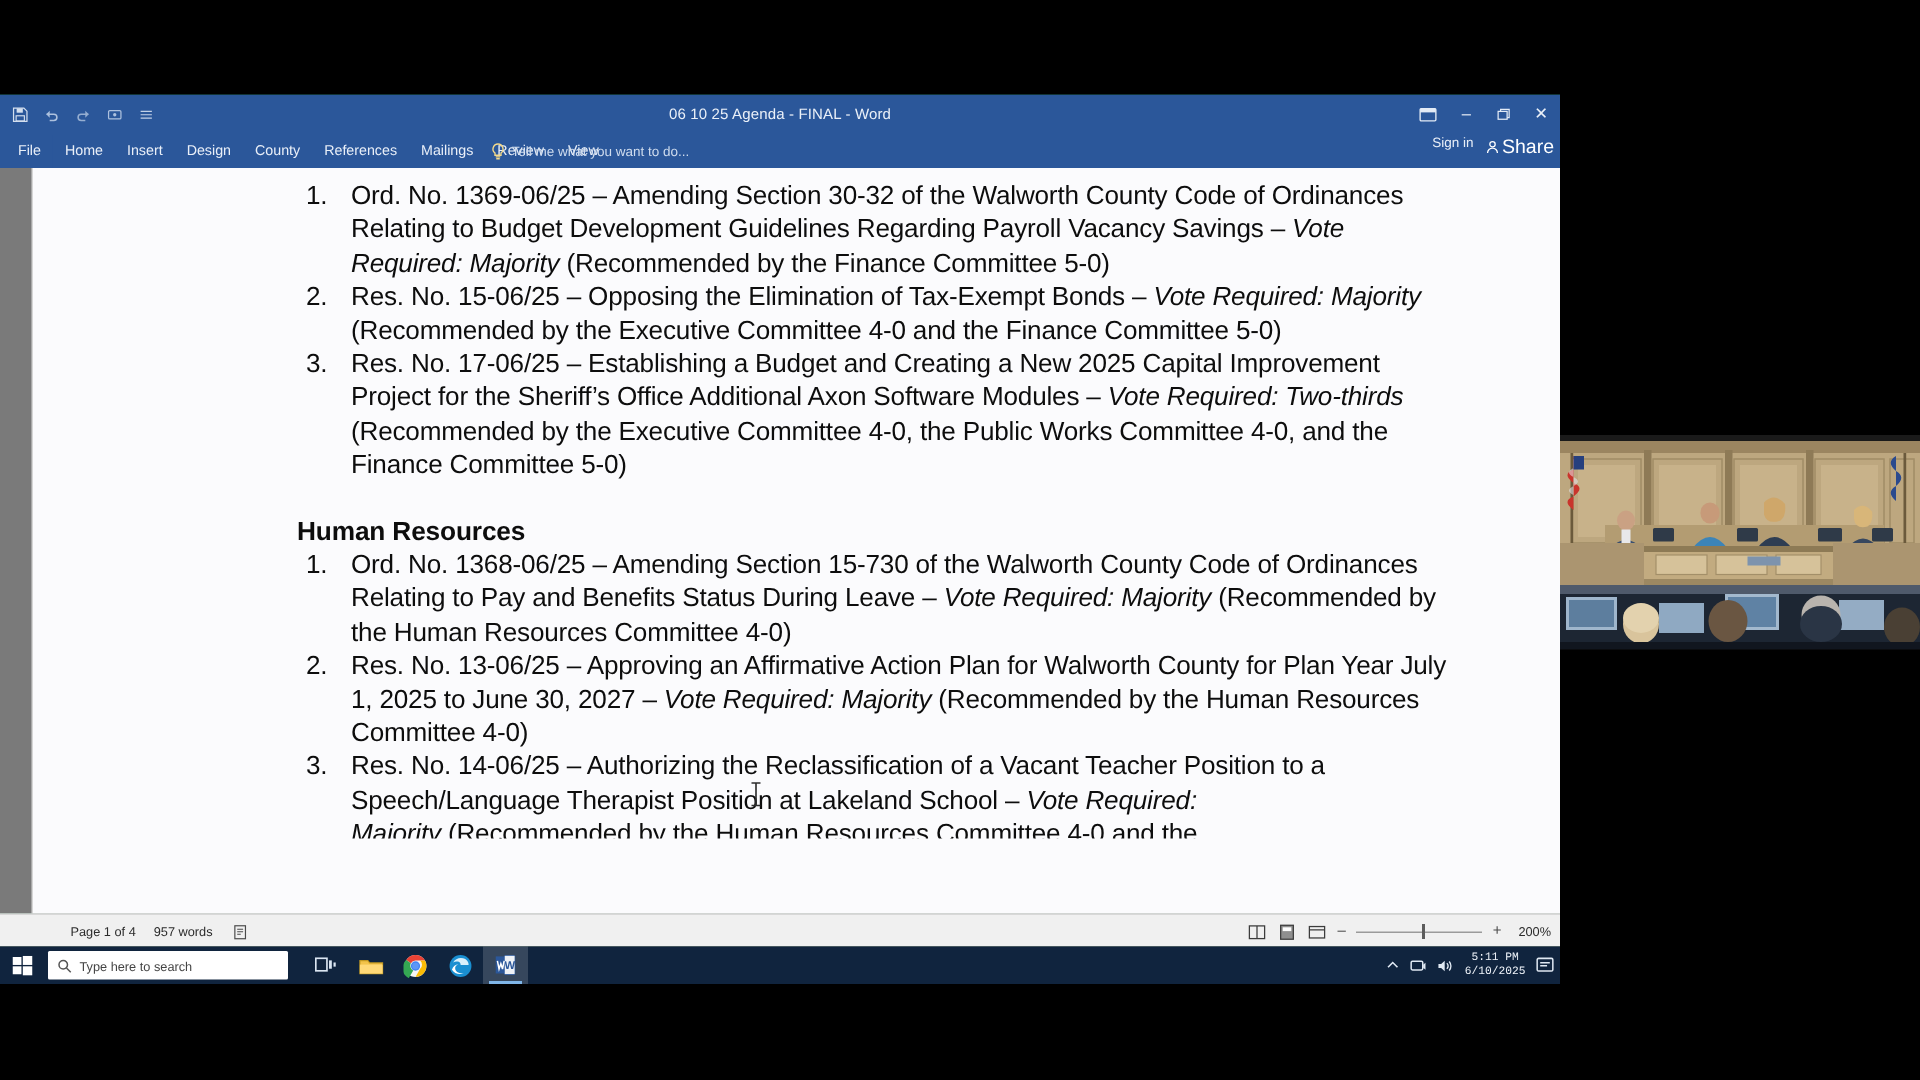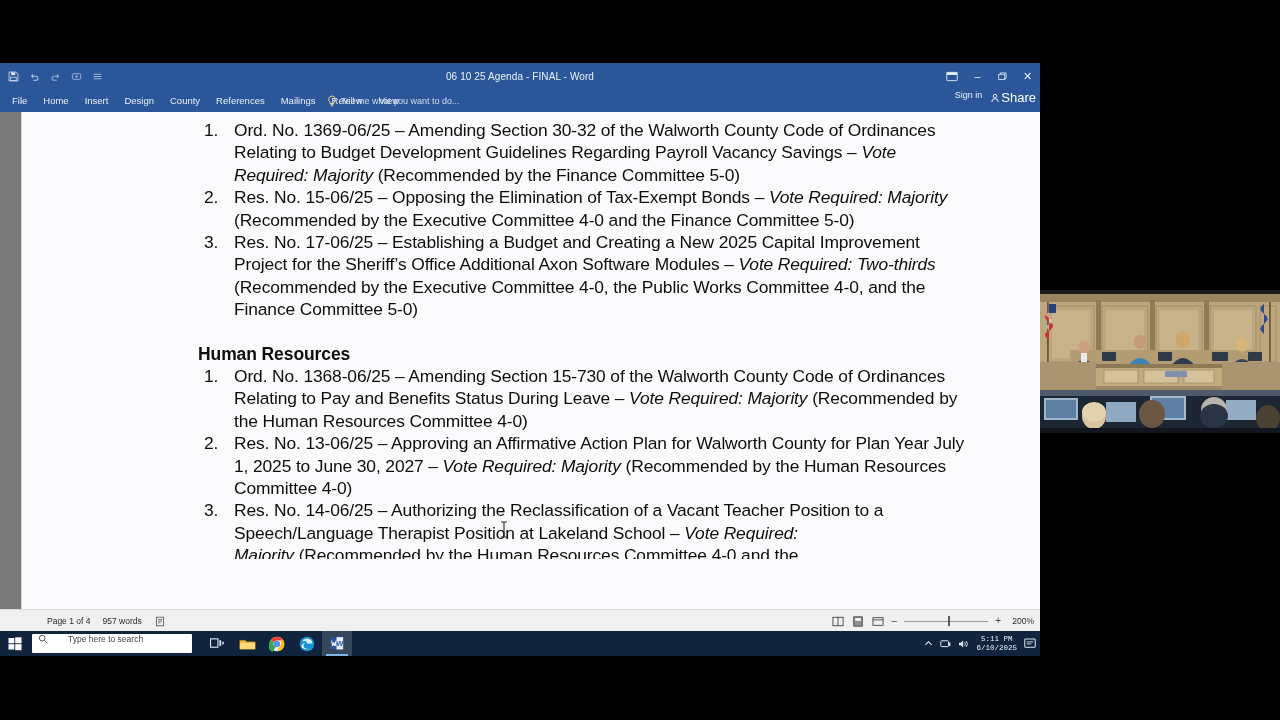--- a/index.html
+++ b/index.html
@@ -225,21 +225,21 @@
     display: flex; align-items: center;
   }
   .start-btn {
     width: 30px; height: 25px;
     display: flex; align-items: center; justify-content: center;
   }
   .search-box {
     width: 148px; height: 19px;
     background: #ffffff;
     border-radius: 1px;
-    display: flex; gap: 20px;
+    display: flex; align-items: center; gap: 5px;
     padding: 0 6px;
     margin-left: 2px;
   }
   .search-txt { font-size: 8.5px; color: #444; white-space: nowrap; }
   .tb-icons {
     display: flex; align-items: center; gap: 0;
     margin-left: 10px;
   }
   .tb-ico {
     width: 30px; height: 25px;

